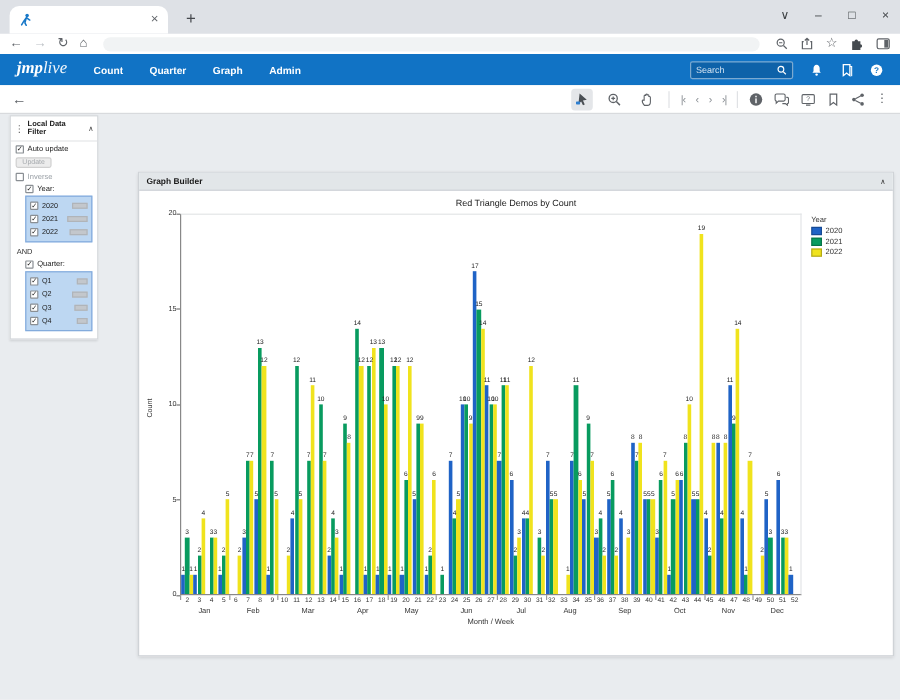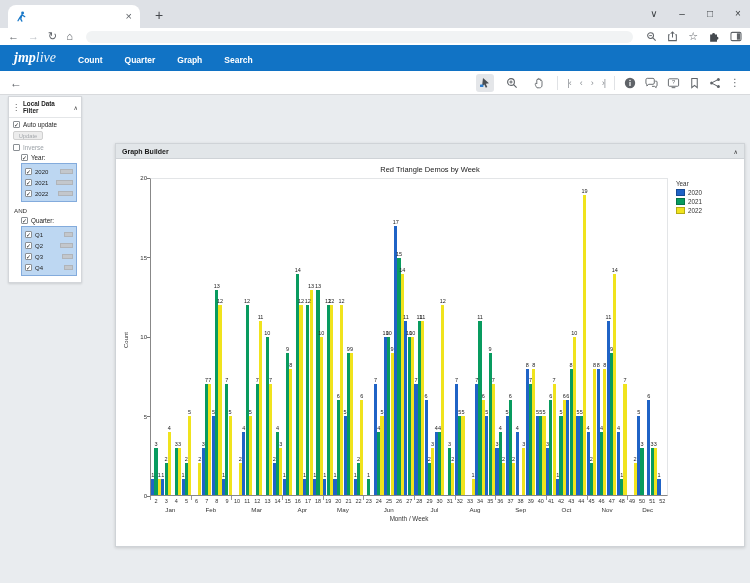--- a/index.html
+++ b/index.html
@@ -148,21 +148,42 @@
       </svg>
       <svg width="12" height="11" viewBox="0 0 13 12">
         <rect x="1" y="1.5" width="11" height="9" rx="1.5" fill="none" stroke="#5f6368" stroke-width="1.1"></rect>
         <rect x="7.5" y="2.5" width="3.6" height="7" fill="#5f6368"></rect>
       </svg>
     </div>
   </div>
 
   <div class="navbar">
     <span class="brand"><b>jmp</b><i>live</i></span>
-    <span id="nav-links"><a class="nav-link">Count</a><a class="nav-link">Quarter</a><a class="nav-link">Graph</a><a class="nav-link">Search</a></span>
+    <span id="nav-links"><a class="nav-link">Count</a><a class="nav-link">Quarter</a><a class="nav-link">Graph</a><a class="nav-link">Admin</a></span>
+    <div class="nav-right">
+      <div class="searchbox">
+        <input placeholder="Search" style="">
+        <svg width="9" height="9" viewBox="0 0 12 12">
+          <circle cx="5" cy="5" r="3.2" fill="none" stroke="#fff" stroke-width="1.3"></circle>
+          <line x1="7.5" y1="7.5" x2="10.5" y2="10.5" stroke="#fff" stroke-width="1.3"></line>
+        </svg>
+      </div>
+      <svg width="11" height="11" viewBox="0 0 12 12">
+        <path d="M6 1 C4.2 1 3.2 2.6 3.2 4.4 L3.2 7 L2.2 8.4 L9.8 8.4 L8.8 7 L8.8 4.4 C8.8 2.6 7.8 1 6 1 Z" fill="#fff"></path>
+        <circle cx="6" cy="10" r="1.1" fill="#fff"></circle>
+      </svg>
+      <svg width="11" height="11" viewBox="0 0 12 12">
+        <path d="M3 1 L9 1 L9 11 L6 8.6 L3 11 Z" fill="none" stroke="#fff" stroke-width="1.2"></path>
+        <path d="M9 2.6 L10.6 2.6 L10.6 11.6" fill="none" stroke="#fff" stroke-width="1"></path>
+      </svg>
+      <svg width="11" height="11" viewBox="0 0 12 12">
+        <circle cx="6" cy="6" r="5.2" fill="#fff"></circle>
+        <text x="6" y="8.6" font-size="7.5" font-family="Liberation Sans,sans-serif" font-weight="bold" fill="#1173c5" text-anchor="middle">?</text>
+      </svg>
+    </div>
   </div>
 
   <div class="apptoolbar">
     <span class="tb-left">←</span>
     <div class="tb-right">
       <div class="tb-btn active">
         <svg width="12" height="12" viewBox="0 0 12 12">
           <path d="M4 1 L10 6.2 L6.8 6.8 L8.3 10 L6.8 10.8 L5.3 7.6 L3 9.6 Z" fill="#4a4f54"></path>
           <rect x="1" y="7.5" width="3.4" height="2.6" rx="0.6" fill="#2f7fd0"></rect>
         </svg>
@@ -282,21 +303,21 @@
           </div>
         </div>
     </div>
 
     <div class="graph-card">
       <div class="gc-header">
         <span class="gc-title">Graph Builder</span>
         <span class="gc-chev">∧</span>
       </div>
       <div class="gc-body">
-        <div class="chart-title">Red Triangle Demos by Week</div>
+        <div class="chart-title">Red Triangle Demos by Count</div>
         <div class="chart-wrap">
           <div class="ylab">
               <span>Count</span>
             </div>
           <div class="yaxis" id="yaxis">
               <div class="ytick" style="bottom: 0%;">0</div>
               <div class="ytickmark" style="bottom: calc(0% - 0.5px);"></div>
               <div class="ytick" style="bottom: 25%;">5</div>
               <div class="ytickmark" style="bottom: calc(25% - 0.5px);"></div>
               <div class="ytick" style="bottom: 50%;">10</div>

